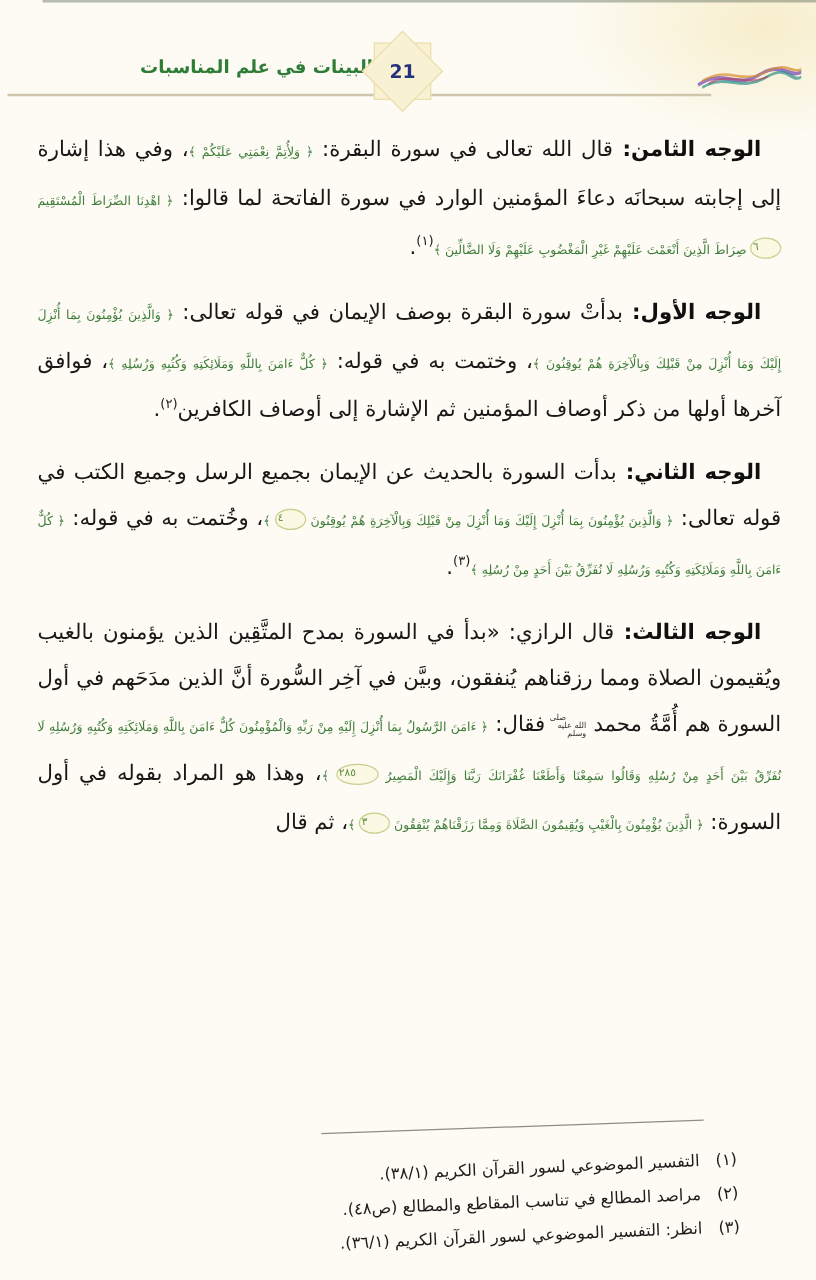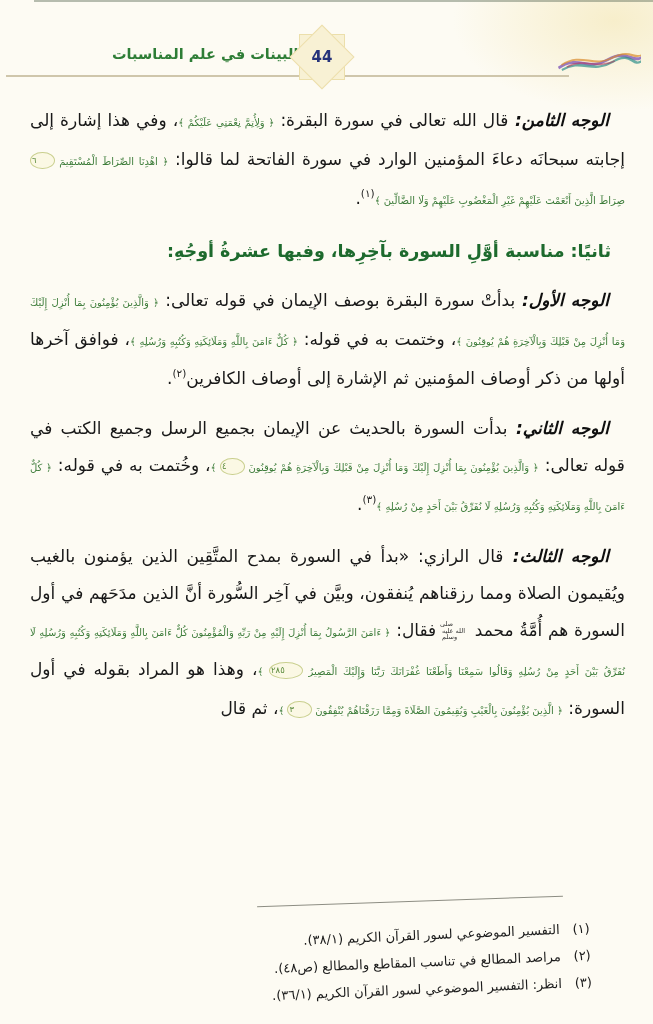--- a/index.html
+++ b/index.html
@@ -58,21 +58,21 @@
     margin: 0 0 13px 0;
     font-size: 17px; line-height: 37px;
     text-indent: 16px;
   }
   .subheading {
     margin: 15px 0 14px 0;
     font-size: 17.5px; line-height: 34px;
     font-weight: bold; color: #1d6a2d;
     text-indent: 14px;
   }
-  .lead { font-weight: bold; color: #0f0f0f; font-style: italic; }
+  .lead { font-weight: bold; color: #0f0f0f; }
   .txt  { color: #181818; }
   .quran {
     color: #3e7d3b; font-size: 10px;
     font-weight: 500;
   }
   .ayah {
     display: inline-block;
     min-width: 13px; height: 15px; line-height: 14px;
     padding: 0 1px;
     border: 1px solid #c9cf8e; border-radius: 50%;
@@ -80,21 +80,21 @@
     font-size: 8.5px; color: #5a8a3c; text-align: center;
     vertical-align: middle;
   }
   .fnref {
     font-size: 10.5px; color: #222;
     vertical-align: super; line-height: 0;
   }
   .salawat {
     display: inline-block; width: 27px;
     font-size: 6.5px; line-height: 6.5px;
-    color: #333; text-align: left;
+    color: #333; text-align: right;
     vertical-align: middle; white-space: normal;
   }
   
   .footnotes { position: absolute; top: 901px; left: 0; right: 0; }
   .fn-sep {
     height: 1px; width: 306px;
     margin: 0 90px 10px auto;
     background: #8d8d83;
     transform: rotate(-2deg);
   }
@@ -125,29 +125,28 @@
         <path d="M14 20 C 30 6, 44 24, 60 12 S 86 16, 94 9" stroke="#7a4fb5" stroke-width="3" fill="none" opacity="0.75"></path>
         <path d="M18 22 C 34 10, 50 26, 66 14 S 88 20, 95 13" stroke="#2e8f8a" stroke-width="2.4" fill="none" opacity="0.7"></path>
         <path d="M16 17 C 32 4, 48 20, 64 10 S 86 12, 93 7" stroke="#d98a2b" stroke-width="2" fill="none" opacity="0.7"></path>
         <path d="M22 19 C 36 9, 52 22, 68 13" stroke="#b03a5b" stroke-width="1.6" fill="none" opacity="0.6"></path>
       </g>
     </svg>
 
     <div class="rosette">
       <div class="sq"></div>
       <div class="sq r45"></div>
-      <span class="num">44</span>
+      <span class="num">21</span>
     </div>
 
     <div class="book-title">البينات في علم المناسبات</div>
   </div>
 
   <div class="page-body">
       <div class="para"><span class="lead">الوجه الثامن: </span><span class="txt">قال الله تعالى في سورة البقرة: </span><span class="quran">﴿ وَلِأُتِمَّ نِعْمَتِي عَلَيْكُمْ ﴾</span><span class="txt">، وفي هذا إشارة إلى إجابته سبحانَه دعاءَ المؤمنين الوارد في سورة الفاتحة لما قالوا: </span><span class="quran">﴿ اهْدِنَا الصِّرَاطَ الْمُسْتَقِيمَ </span><span class="ayah">٦</span><span class="quran"> صِرَاطَ الَّذِينَ أَنْعَمْتَ عَلَيْهِمْ غَيْرِ الْمَغْضُوبِ عَلَيْهِمْ وَلَا الضَّالِّينَ ﴾</span><span class="fnref">(١)</span><span class="txt">.</span></div>
-      <div class="subheading"><span class="htxt">ثانيًا: مناسبة أوَّلِ السورة بآخِرِها، وفيها عشرةُ أوجُهِ:</span></div>
       <div class="para"><span class="lead">الوجه الأول: </span><span class="txt">بدأتْ سورة البقرة بوصف الإيمان في قوله تعالى: </span><span class="quran">﴿ وَالَّذِينَ يُؤْمِنُونَ بِمَا أُنْزِلَ إِلَيْكَ وَمَا أُنْزِلَ مِنْ قَبْلِكَ وَبِالْآخِرَةِ هُمْ يُوقِنُونَ ﴾</span><span class="txt">، وختمت به في قوله: </span><span class="quran">﴿ كُلٌّ ءَامَنَ بِاللَّهِ وَمَلَائِكَتِهِ وَكُتُبِهِ وَرُسُلِهِ ﴾</span><span class="txt">، فوافق آخرها أولها من ذكر أوصاف المؤمنين ثم الإشارة إلى أوصاف الكافرين</span><span class="fnref">(٢)</span><span class="txt">.</span></div>
       <div class="para"><span class="lead">الوجه الثاني: </span><span class="txt">بدأت السورة بالحديث عن الإيمان بجميع الرسل وجميع الكتب في قوله تعالى: </span><span class="quran">﴿ وَالَّذِينَ يُؤْمِنُونَ بِمَا أُنْزِلَ إِلَيْكَ وَمَا أُنْزِلَ مِنْ قَبْلِكَ وَبِالْآخِرَةِ هُمْ يُوقِنُونَ </span><span class="ayah">٤</span><span class="quran"> ﴾</span><span class="txt">، وخُتمت به في قوله: </span><span class="quran">﴿ كُلٌّ ءَامَنَ بِاللَّهِ وَمَلَائِكَتِهِ وَكُتُبِهِ وَرُسُلِهِ لَا نُفَرِّقُ بَيْنَ أَحَدٍ مِنْ رُسُلِهِ ﴾</span><span class="fnref">(٣)</span><span class="txt">.</span></div>
       <div class="para"><span class="lead">الوجه الثالث: </span><span class="txt">قال الرازي: «بدأ في السورة بمدح المتَّقِين الذين يؤمنون بالغيب ويُقيمون الصلاة ومما رزقناهم يُنفقون، وبيَّن في آخِر السُّورة أنَّ الذين مدَحَهم في أول السورة هم أُمَّةُ محمد </span><span class="salawat">صلى الله عليه وسلم</span><span class="txt"> فقال: </span><span class="quran">﴿ ءَامَنَ الرَّسُولُ بِمَا أُنْزِلَ إِلَيْهِ مِنْ رَبِّهِ وَالْمُؤْمِنُونَ كُلٌّ ءَامَنَ بِاللَّهِ وَمَلَائِكَتِهِ وَكُتُبِهِ وَرُسُلِهِ لَا نُفَرِّقُ بَيْنَ أَحَدٍ مِنْ رُسُلِهِ وَقَالُوا سَمِعْنَا وَأَطَعْنَا غُفْرَانَكَ رَبَّنَا وَإِلَيْكَ الْمَصِيرُ </span><span class="ayah">٢٨٥</span><span class="quran"> ﴾</span><span class="txt">، وهذا هو المراد بقوله في أول السورة: </span><span class="quran">﴿ الَّذِينَ يُؤْمِنُونَ بِالْغَيْبِ وَيُقِيمُونَ الصَّلَاةَ وَمِمَّا رَزَقْنَاهُمْ يُنْفِقُونَ </span><span class="ayah">٣</span><span class="quran"> ﴾</span><span class="txt">، ثم قال</span></div>
     </div>
 
   <div class="footnotes">
     <div class="fn-sep"></div>
     <div class="fn-list">
       <div class="fn-row">
         <span class="fn-num">(١)</span>

